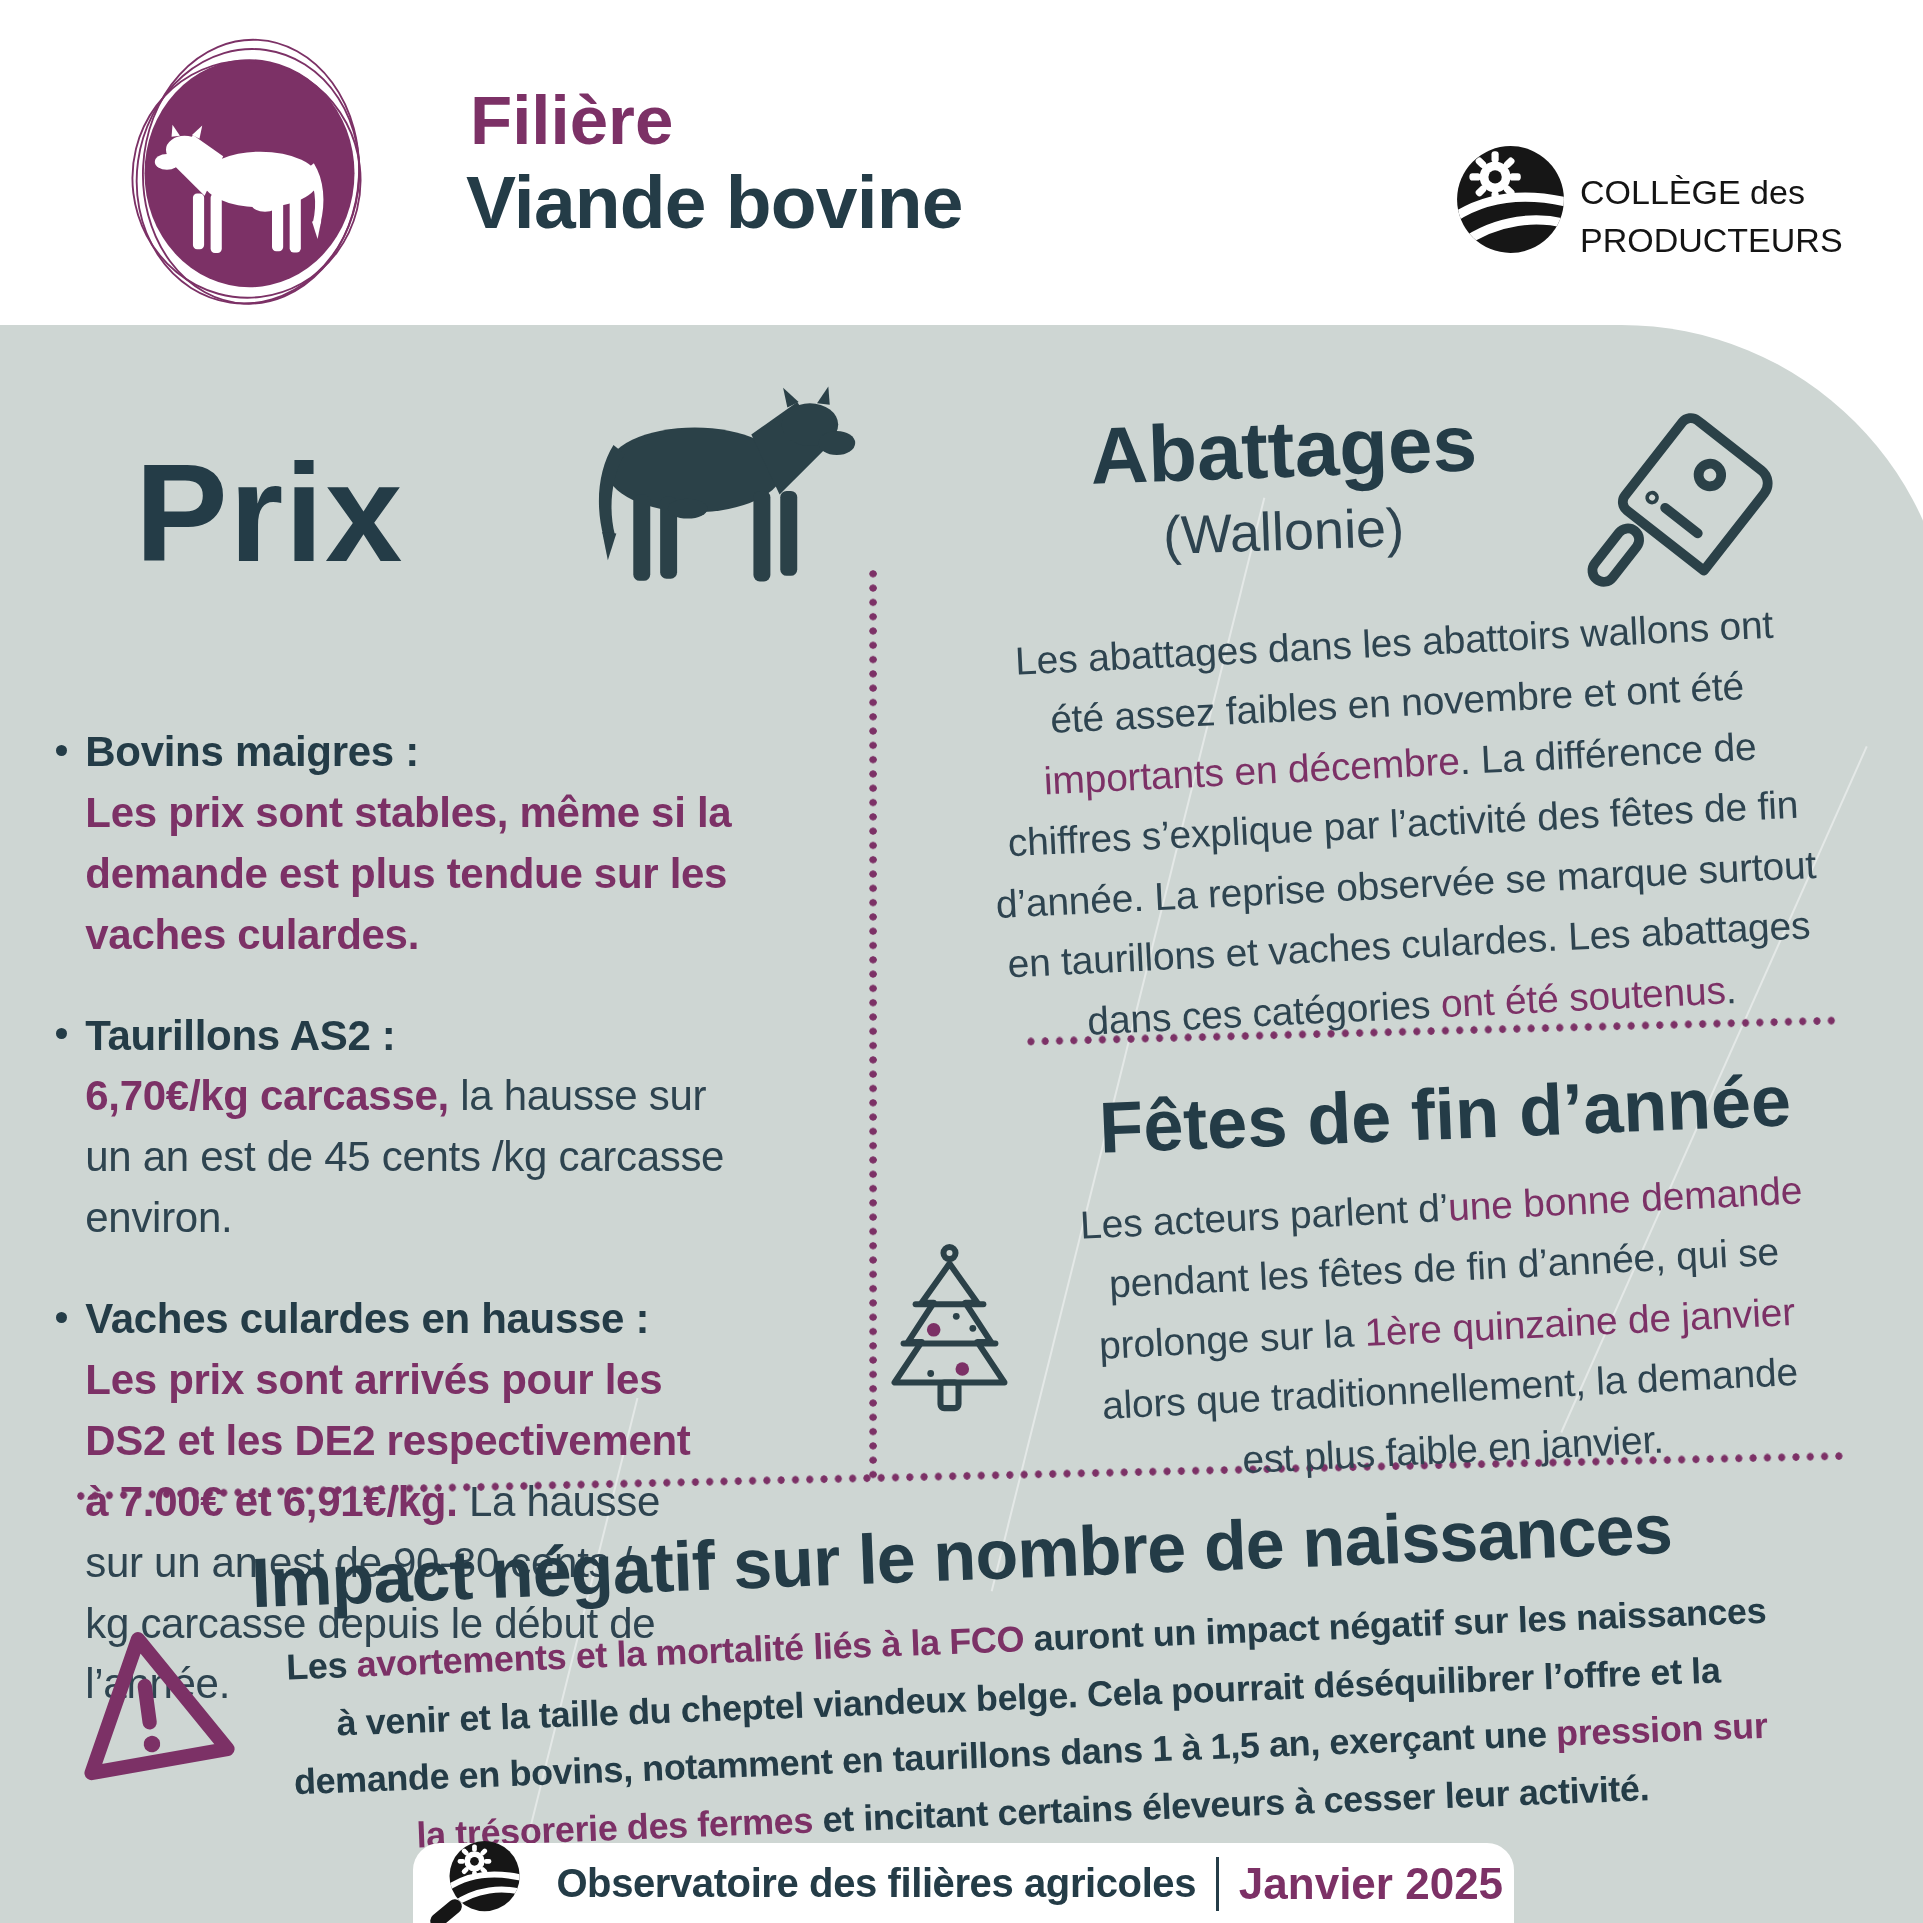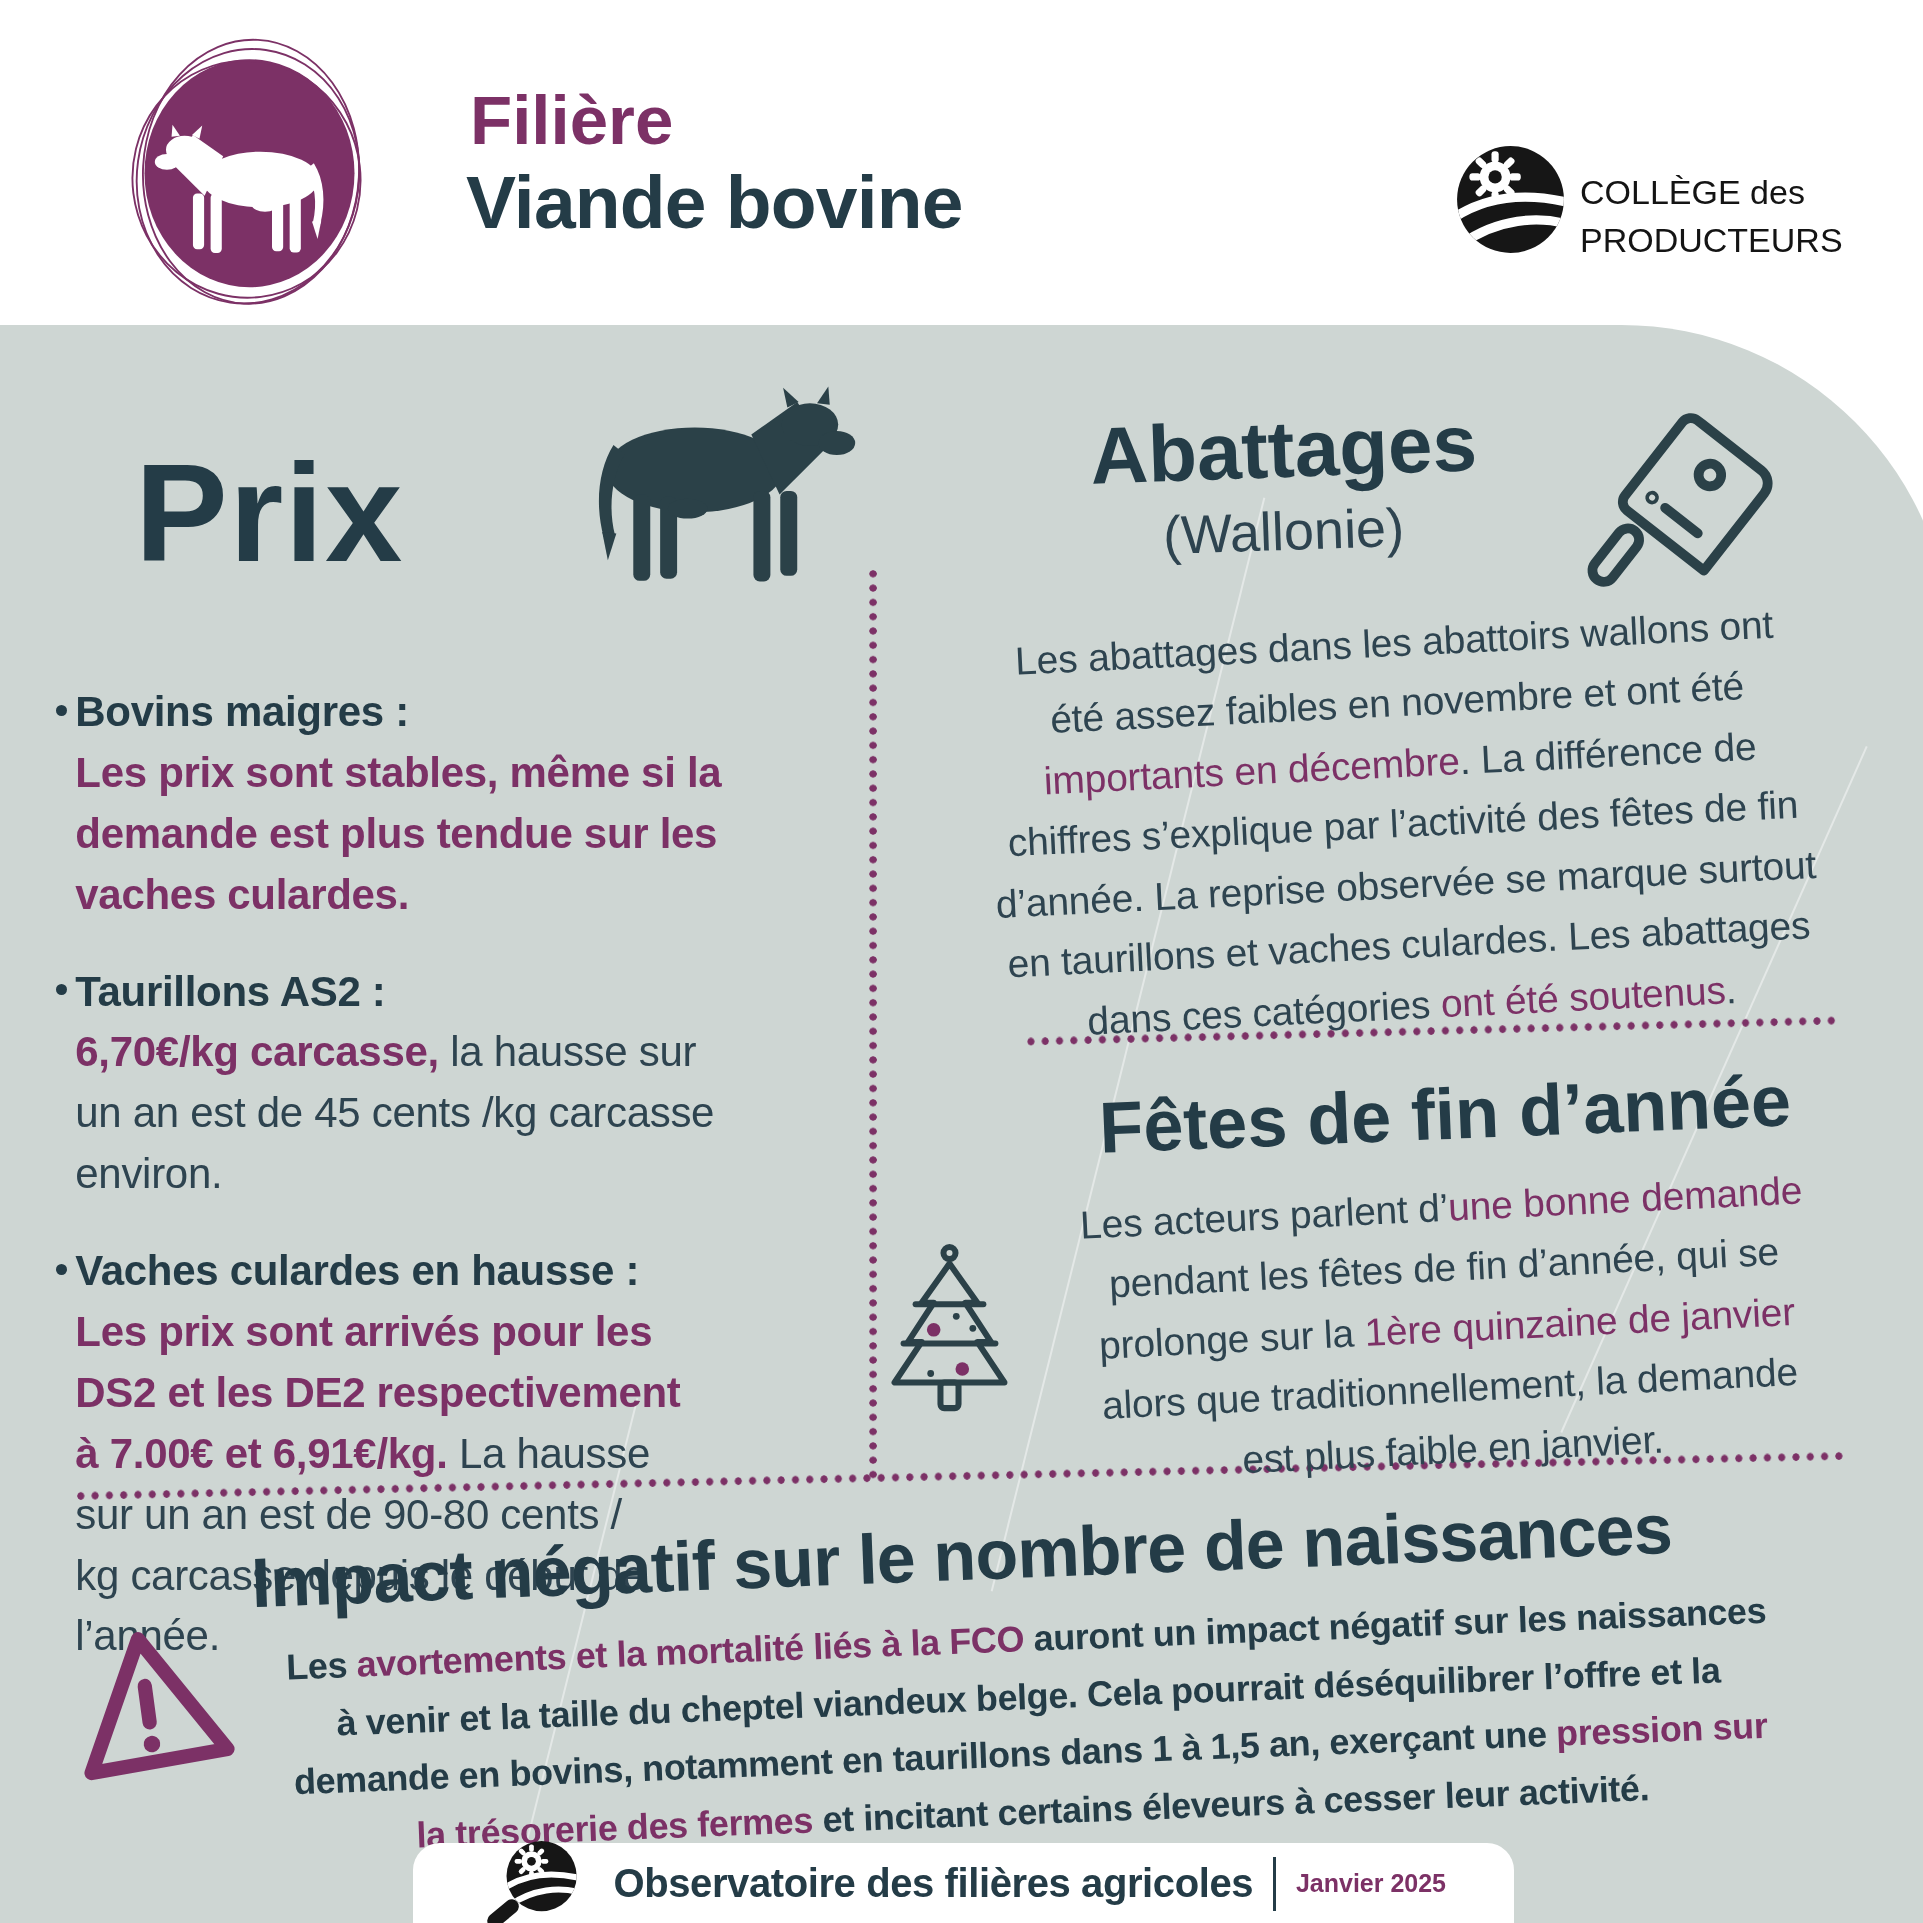--- a/index.html
+++ b/index.html
@@ -16,21 +16,21 @@
   .streak{position:absolute;width:2.3px;background:rgba(255,255,255,0.45);}
 
   
   .brand-filiere{left:470px;top:81px;font-size:69px;font-weight:600;color:#7c3166;letter-spacing:0;}
   .brand-product{left:466px;top:159px;font-size:75px;font-weight:800;color:#243c47;letter-spacing:-0.8px;}
   .org-text{left:1580px;top:168px;font-size:34px;line-height:48px;color:#141414;font-weight:500;}
 
   
   .prix-title{left:135px;top:443px;font-size:139px;font-weight:800;line-height:1;letter-spacing:1.5px;}
   .bullets{left:56px;top:682px;width:838px;}
-  .bullet{display:flex;gap:8px;margin-bottom:36px;font-size:42px;line-height:1.45;}
+  .bullet{display:flex;gap:18px;margin-bottom:36px;font-size:42px;line-height:1.45;margin-top:40px;}
   .bullet-dot{width:11.3px;height:11.3px;border-radius:50%;background:#243c47;margin-top:22.5px;flex:none;}
   .bullet-text{white-space:pre;letter-spacing:-0.3px;}
 
   
   .dots-h{height:7.5px;background-image:radial-gradient(circle at 3.8px 3.8px,#7c3166 3.2px,transparent 3.8px);
           background-size:14.3px 7.5px;background-repeat:repeat-x;}
   .dots-v{width:7.5px;background-image:radial-gradient(circle at 3.8px 3.8px,#7c3166 3.2px,transparent 3.8px);
           background-size:7.5px 14.3px;background-repeat:repeat-y;}
   .vsep{left:869px;top:570px;height:911px;}
   .sep-short{left:1027px;top:1027px;width:810px;transform:rotate(-1.5deg);}
@@ -58,21 +58,21 @@
   .seg-d{color:#2e4450;}
   .seg-b{color:#243c47;font-weight:800;}
   .seg-p{color:#7c3166;}
   .seg-pb{color:#7c3166;font-weight:800;}
 
   
   .footer-box{left:413px;top:1843px;width:1101px;height:81px;background:#ffffff;
               border-radius:27px 27px 0 0;display:flex;align-items:center;justify-content:center;gap:19.5px;}
   .footer-obs{font-size:40px;font-weight:800;color:#243c47;letter-spacing:-0.4px;}
   .footer-bar{width:3.8px;height:54px;background:#243c47;}
-  .footer-date{font-size:25px;font-weight:800;color:#7c3166;}
+  .footer-date{font-size:44px;font-weight:800;color:#7c3166;}
 </style>
 </head>
 <body>
 
 <svg width="0" height="0" style="position:absolute" aria-hidden="true">
   <defs>
     <g id="cowParts">
       <ellipse cx="175" cy="120" rx="125" ry="60"></ellipse>
       <polygon points="255,70 320,24 362,88 295,155"></polygon>
       <ellipse cx="338" cy="56" rx="40" ry="30"></ellipse>

